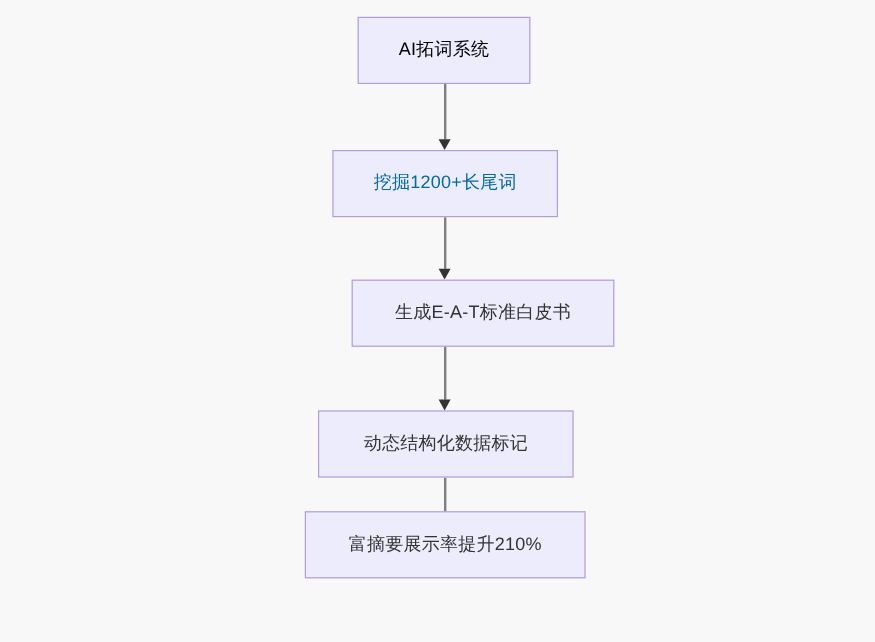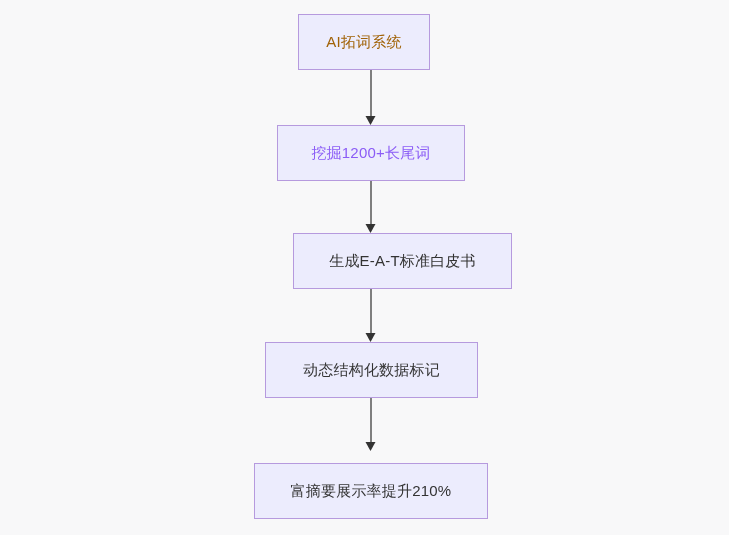--- a/index.html
+++ b/index.html
@@ -71,28 +71,28 @@
       <div class="edge-head" style="top: 43px; border-top-color: rgb(51, 51, 51);"></div>
     </div>
     <div class="edge" style="left: 371px; top: 289px;">
       <div class="edge-line" style="height: 44px; background: rgb(127, 127, 127);"></div>
       <div class="edge-head" style="top: 44px; border-top-color: rgb(51, 51, 51);"></div>
     </div>
     <div class="edge" style="left: 371px; top: 398px;">
       <div class="edge-line" style="height: 44px; background: rgb(127, 127, 127);"></div>
       <div class="edge-head" style="top: 44px; border-top-color: rgb(51, 51, 51);"></div>
     </div>
-    <div class="node" style="left: 298px; top: 14px; width: 132px; height: 56px; background: rgb(236, 236, 253); border-color: rgb(182, 154, 222); color: #a16207;">
+    <div class="node" style="left: 298px; top: 14px; width: 144px; height: 56px; background: rgb(236, 236, 253); border-color: rgb(182, 154, 222); color: #000000;">
       <span>AI拓词系统</span>
     </div>
-    <div class="node" style="left: 277px; top: 125px; width: 188px; height: 56px; background: rgb(236, 236, 253); border-color: rgb(182, 154, 222); color: #8b5cf6;">
+    <div class="node" style="left: 277px; top: 125px; width: 188px; height: 56px; background: rgb(236, 236, 253); border-color: rgb(182, 154, 222); color: #0369a1;">
       <span>挖掘1200+长尾词</span>
     </div>
     <div class="node" style="left: 262px; top: 233px; width: 219px; height: 56px; background: rgb(236, 236, 253); border-color: rgb(182, 154, 222); color: rgb(51, 51, 51); margin-left: 31px;">
       <span>生成E-A-T标准白皮书</span>
     </div>
     <div class="node" style="left: 265px; top: 342px; width: 213px; height: 56px; background: rgb(236, 236, 253); border-color: rgb(182, 154, 222); color: rgb(51, 51, 51);">
       <span>动态结构化数据标记</span>
     </div>
-    <div class="node" style="left: 254px; top: 463px; width: 234px; height: 56px; background: rgb(236, 236, 253); border-color: rgb(182, 154, 222); color: rgb(51, 51, 51);">
+    <div class="node" style="left: 254px; top: 426px; width: 234px; height: 56px; background: rgb(236, 236, 253); border-color: rgb(182, 154, 222); color: rgb(51, 51, 51);">
       <span>富摘要展示率提升210%</span>
     </div>
   </div>
 
 </body></html>

